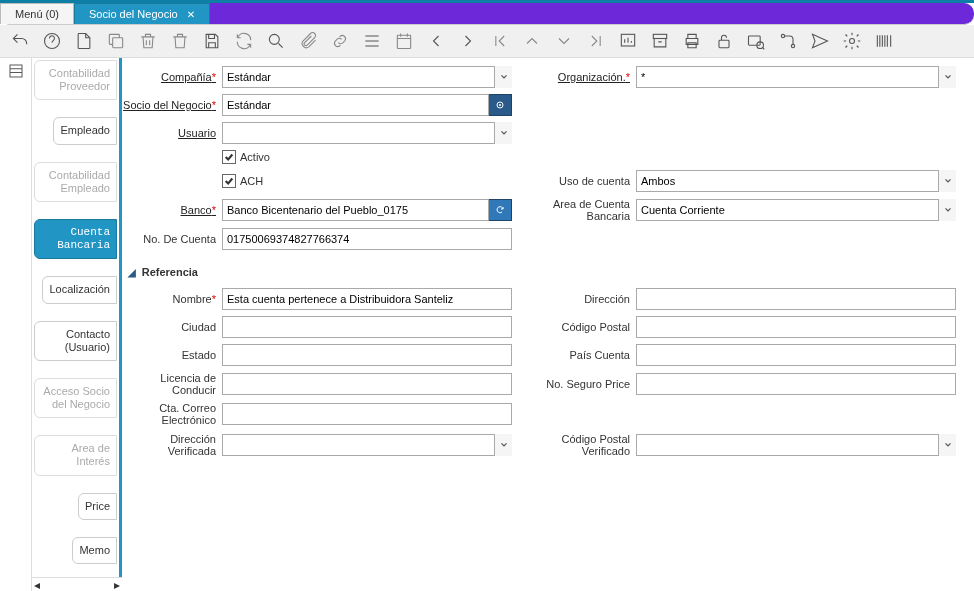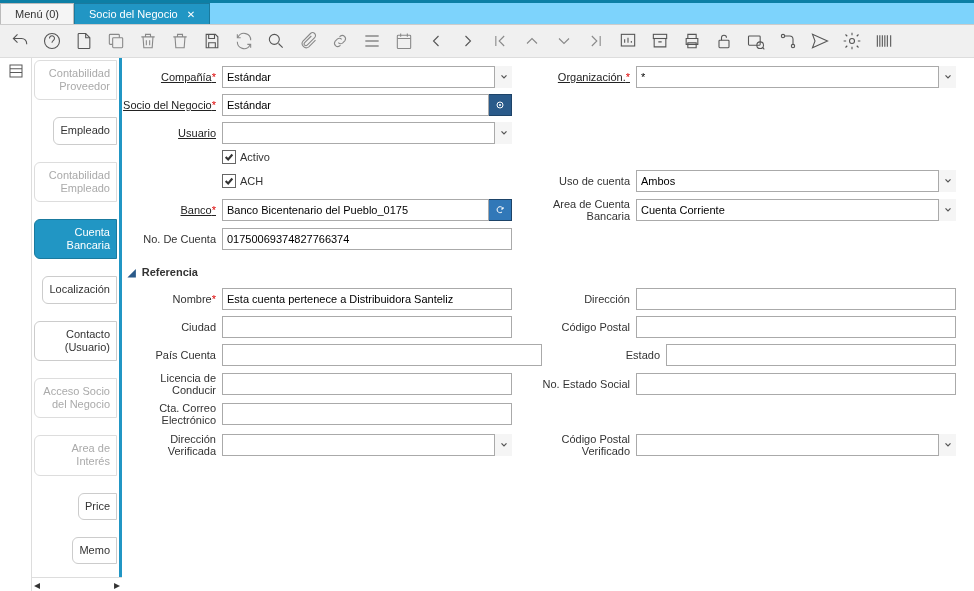--- a/index.html
+++ b/index.html
@@ -1,32 +1,32 @@
 <!DOCTYPE html>
 <html><head>
 <meta charset="utf-8">
 <style>
 * { box-sizing: border-box; margin: 0; padding: 0; }
 body { font-family: Arial, sans-serif; font-size: 12px; color: #333; background: #fff; overflow: hidden; }
 .app { width: 974px; height: 591px; display: flex; flex-direction: column; border-top: 3px solid #0d7fa5; }
-.tabs { display: flex; background: #7dd3fc; border-bottom: 1px solid #ccc; }
+.tabs { display: flex; background: #6d28d9; border-bottom: 1px solid #ccc; border-radius: 10px; }
 .tab { padding: 4px 14px; border: 1px solid #bbb; border-bottom: none; background: #f5f5f5; font-size: 11px; position: relative; }
 .tab.active { background: #2196c4; color: #fff; border-color: #1a7a9e; }
 .tab .close { margin-left: 6px; font-size: 10px; cursor: pointer; }
 .toolbar { display: flex; align-items: center; padding: 6px 10px; gap: 12px; background: #f0f0f0; border-bottom: 1px solid #ddd; }
 .toolbar svg { width: 20px; height: 20px; stroke: #888; fill: none; stroke-width: 1.3; }
 .toolbar .enabled svg { stroke: #555; }
 .toolbar .tb-icon { display: flex; cursor: pointer; }
 .main { flex: 1; display: flex; overflow: hidden; }
 .leftcol { width: 32px; background: #fff; border-right: 1px solid #ddd; display: flex; flex-direction: column; align-items: center; padding-top: 4px; }
 .leftcol svg { width: 18px; height: 18px; stroke: #555; fill: none; stroke-width: 1.3; }
 .nav { width: 90px; display: flex; flex-direction: column; padding: 2px; gap: 17px; border-right: 3px solid #2196c4; overflow-y: auto; align-items: flex-end; }
 .nav-item { padding: 6px 6px; border: 1px solid #ccc; border-radius: 6px 0 0 6px; font-size: 11px; text-align: right; line-height: 1.2; background: #fff; cursor: pointer; }
 .nav-item.muted { color: #aaa; border-color: #ddd; }
-.nav-item.active { background: #2196c4; color: #fff; border-color: #1a7a9e; }
+.nav-item.active { background: #2196c4; color: #fff; border-color: #1a7a9e; font-family: Liberation Mono, monospace; }
 .scrollbar-h { height: 14px; border-top: 1px solid #ddd; display:flex; align-items:center; justify-content:space-between; padding:0 2px; }
 .form { flex: 1; overflow: auto; padding: 8px 18px 20px 0; }
 .row { display: flex; gap: 24px; margin-bottom: 6px; }
 .field { display: flex; align-items: center; }
 .field.left { width: 390px; }
 .field.right { flex: 1; }
 .lbl { width: 100px; text-align: right; font-size: 11px; padding-right: 6px; }
 .lbl.link { text-decoration: underline; color: #222; cursor: pointer; }
 .req { color: #d00; }
 .ctl { flex: 1; display: flex; }
@@ -403,43 +403,43 @@
         </div>
         <div class="field right">
           <div class="lbl"><span>Código Postal</span></div>
           <div class="ctl">
               <input type="text" value="" style="">
             </div>
         </div>
       </div>
 
       <div class="row">
+        <div class="field left">
+          <div class="lbl"><span>Estado</span></div>
+          <div class="ctl">
+              <input type="text" value="" style="">
+            </div>
+        </div>
         <div class="field right">
           <div class="lbl"><span>País Cuenta</span></div>
           <div class="ctl">
               <input type="text" value="" style="">
             </div>
         </div>
-        <div class="field left">
-          <div class="lbl"><span>Estado</span></div>
-          <div class="ctl">
-              <input type="text" value="" style="">
-            </div>
-        </div>
       </div>
 
       <div class="row">
         <div class="field left">
           <div class="lbl multi"><span>Licencia de Conducir</span></div>
           <div class="ctl">
               <input type="text" value="" style="">
             </div>
         </div>
         <div class="field right">
-          <div class="lbl"><span>No. Estado Social</span></div>
+          <div class="lbl"><span>No. Seguro Price</span></div>
           <div class="ctl">
               <input type="text" value="" style="">
             </div>
         </div>
       </div>
 
       <div class="row">
         <div class="field left">
           <div class="lbl multi"><span>Cta. Correo Electrónico</span></div>
           <div class="ctl">

